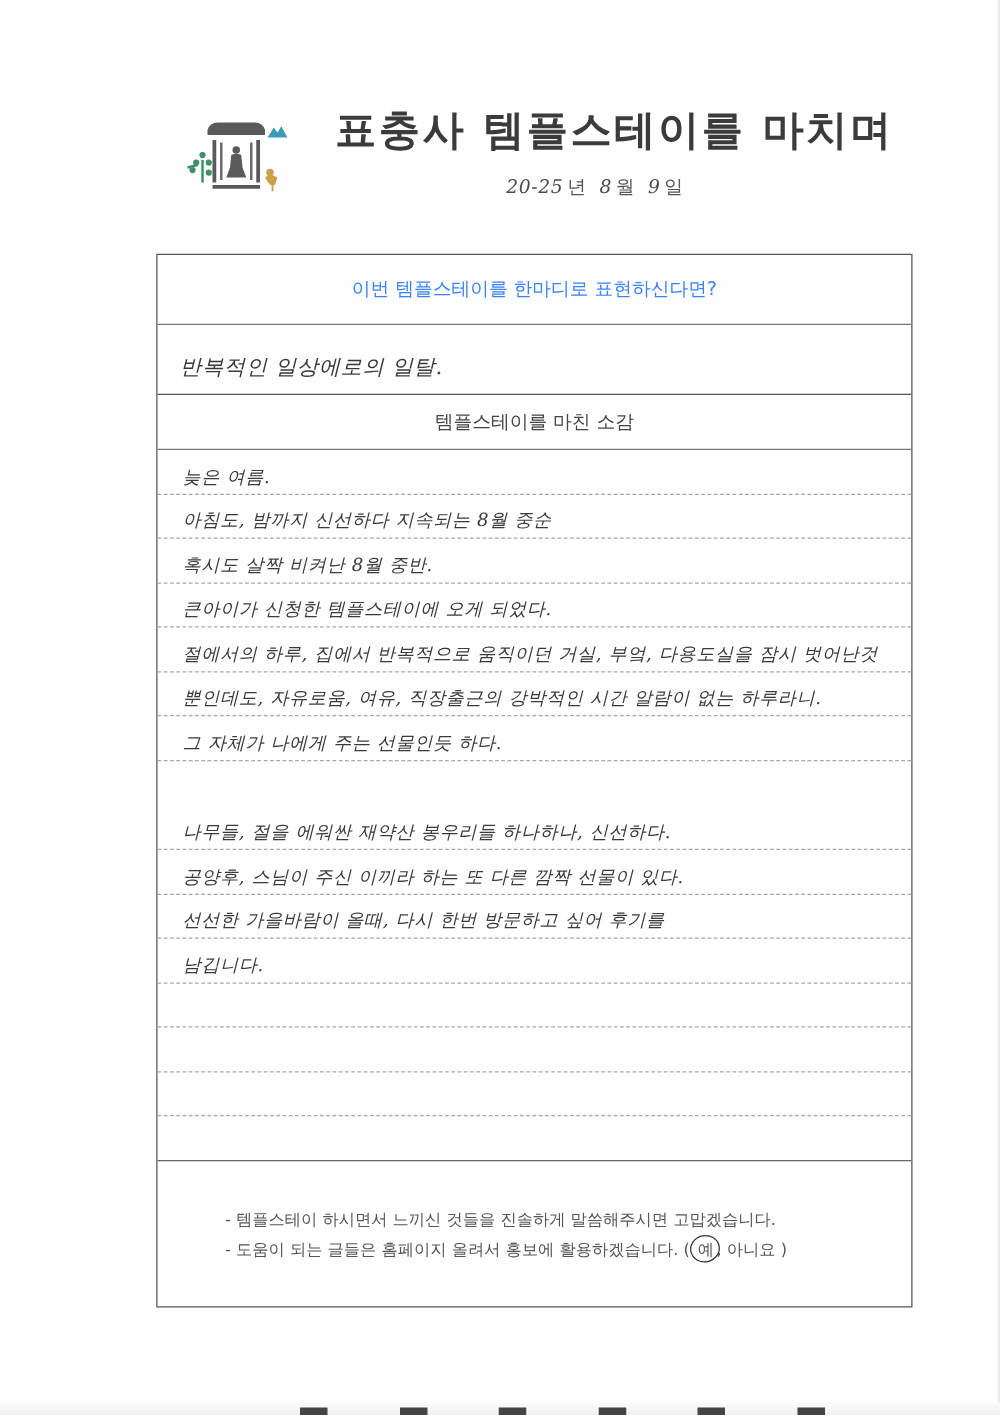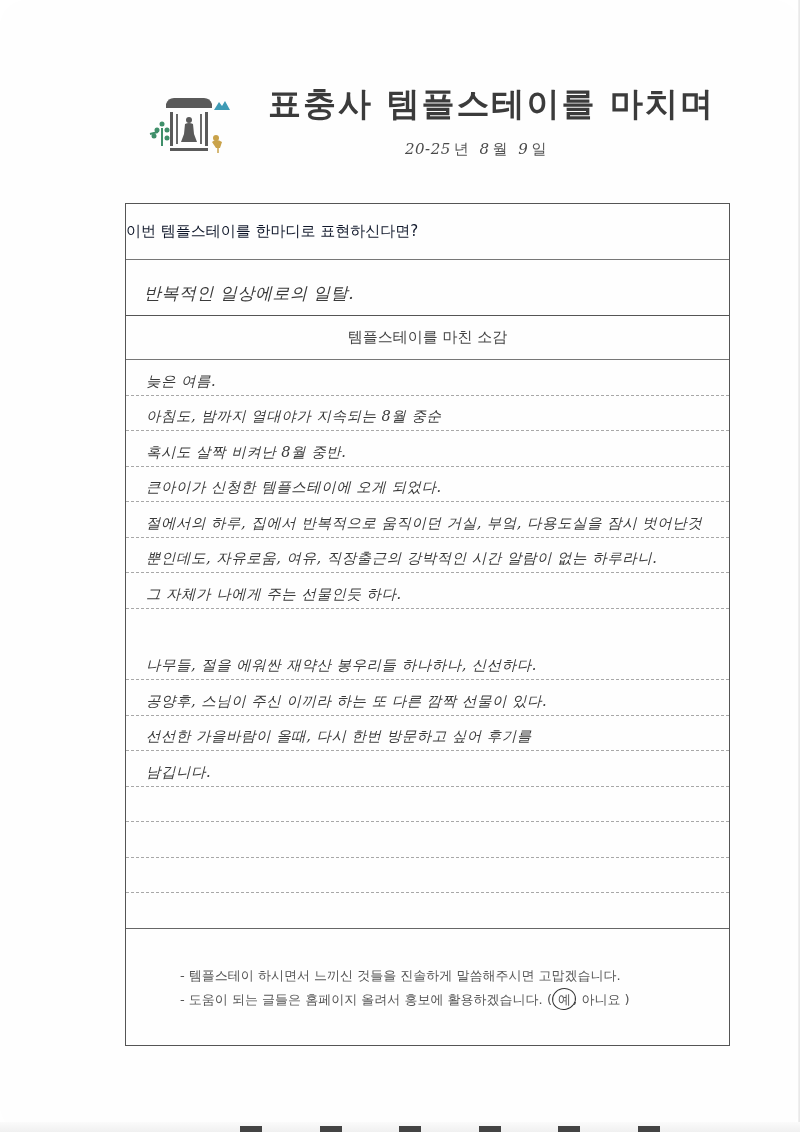--- a/index.html
+++ b/index.html
@@ -80,22 +80,22 @@
   }
   .row {
     position: absolute;
     left: 0;
     width: 100%;
     box-sizing: border-box;
   }
   .row-question {
     top: 0; height: 56px;
     border-bottom: 1.5px solid #777;
-    display: flex; align-items: center; 
-    font-size: 15px; color: #0f172a;
+    display: flex; align-items: center; justify-content: center;
+    font-size: 15px; color: #3b82f6;
   }
   .row-answer {
     top: 56px; height: 56px;
     border-bottom: 1.5px solid #555;
   }
   .row-answer .hand {
     position: absolute;
     left: 18px; top: 22px;
     font-size: 17px;
   }
@@ -234,21 +234,21 @@
     </div>
     <div class="row row-answer">
       <span class="hand">반복적인 일상에로의 일탈.</span>
     </div>
 
     <div class="ruled">
       <div class="ruled-line" style="top:0px">
           <span class="hand">늦은 여름.</span>
         </div>
       <div class="ruled-line" style="top:35.56px">
-          <span class="hand">아침도, 밤까지 열대야가 지속되는 8월 중순</span>
+          <span class="hand">아침도, 밤까지 신선하다 지속되는 8월 중순</span>
         </div>
       <div class="ruled-line" style="top:71.12px">
           <span class="hand">혹시도 살짝 비켜난 8월 중반.</span>
         </div>
       <div class="ruled-line" style="top:106.68px">
           <span class="hand">큰아이가 신청한 템플스테이에 오게 되었다.</span>
         </div>
       <div class="ruled-line" style="top:142.24px">
           <span class="hand">절에서의 하루,  집에서 반복적으로 움직이던 거실, 부엌, 다용도실을 잠시 벗어난것</span>
         </div>

